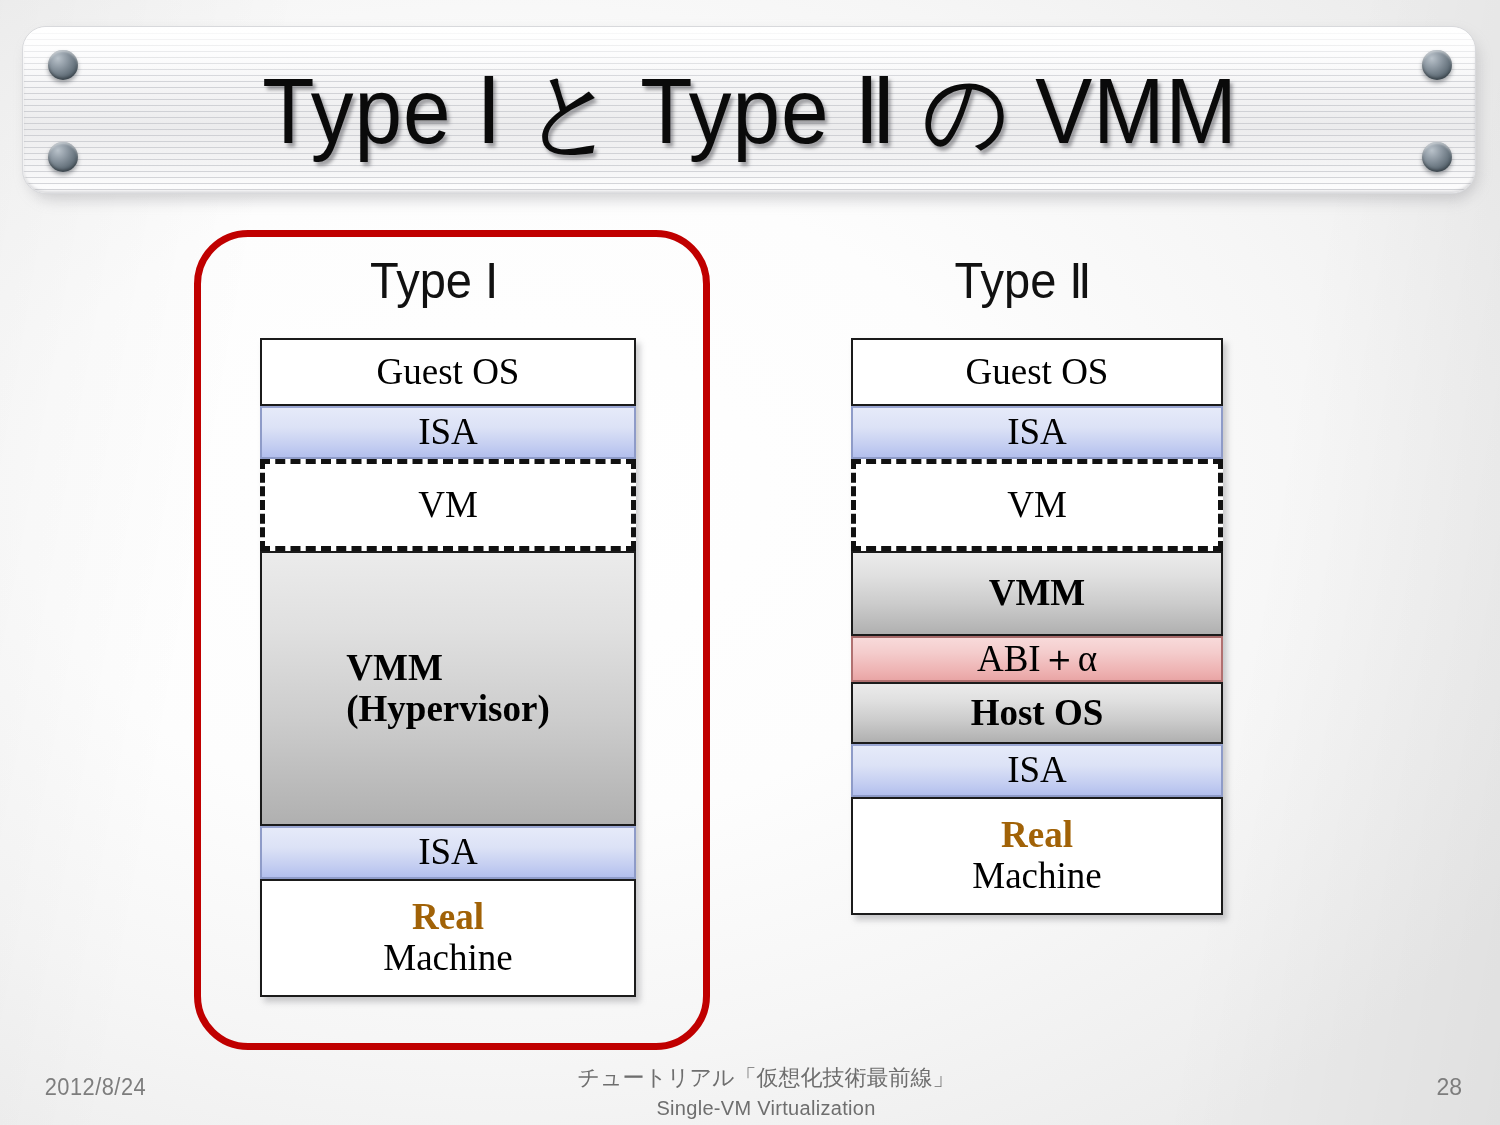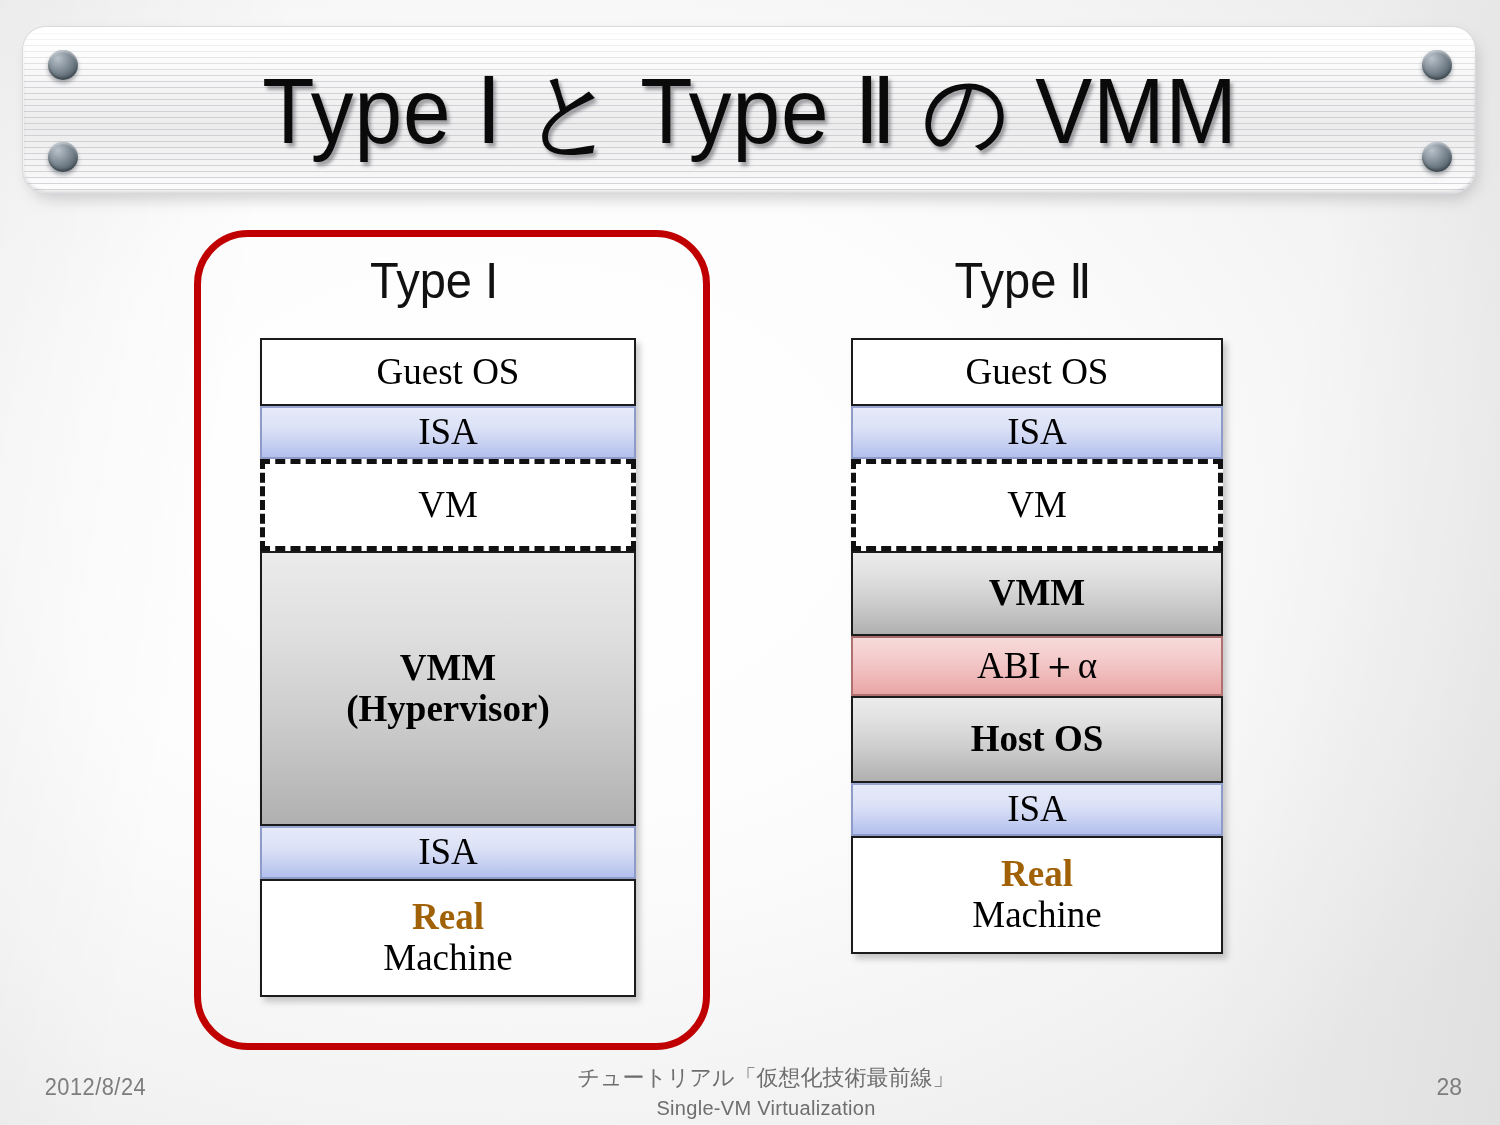--- a/index.html
+++ b/index.html
@@ -87,21 +87,21 @@
     position:absolute;box-sizing:border-box;
     box-shadow:4px 5px 6px rgba(120,120,125,0.38);
   }
   .stack.left{left:260px;top:338px;width:376px;}
   .stack.right{left:851px;top:338px;width:372px;}
 
   .row{
     position:relative;box-sizing:border-box;
     display:flex;align-items:center;justify-content:center;
     font-family:"Liberation Serif",serif;
-    color:#000;text-align:center;line-height:1.1;
+    color:#000;text-align:left;line-height:1.1;
   }
   .row.plain{
     background:#ffffff;border:2px solid #1b1b1b;
     font-size:37px;
   }
   .row.isa{
     background:linear-gradient(to bottom,#e6eaf9 0%,#dce2f6 40%,#c3cdf1 78%,#b3bfed 100%);
     border:2px solid #8e9bc8;border-top:2px solid #9aa6d2;
     font-size:37px;
   }
@@ -208,24 +208,24 @@
     </div>
     <div class="row isa" style="height: 53px;">
       <span>ISA</span>
     </div>
     <div class="row vm" style="height: 92px;">
       <span>VM</span>
     </div>
     <div class="row gray" style="height: 85px;">
       <span>VMM</span>
     </div>
-    <div class="row pink" style="height: 60px;">
+    <div class="row pink" style="height: 46px;">
       <span>ABI＋α</span>
     </div>
-    <div class="row gray" style="height: 87px;">
+    <div class="row gray" style="height: 62px;">
       <span>Host OS</span>
     </div>
     <div class="row isa" style="height: 53px;">
       <span>ISA</span>
     </div>
     <div class="row real" style="height: 118px;">
       <div class="real-word">Real</div>
       <div class="machine-word">Machine</div>
     </div>
   </div>

